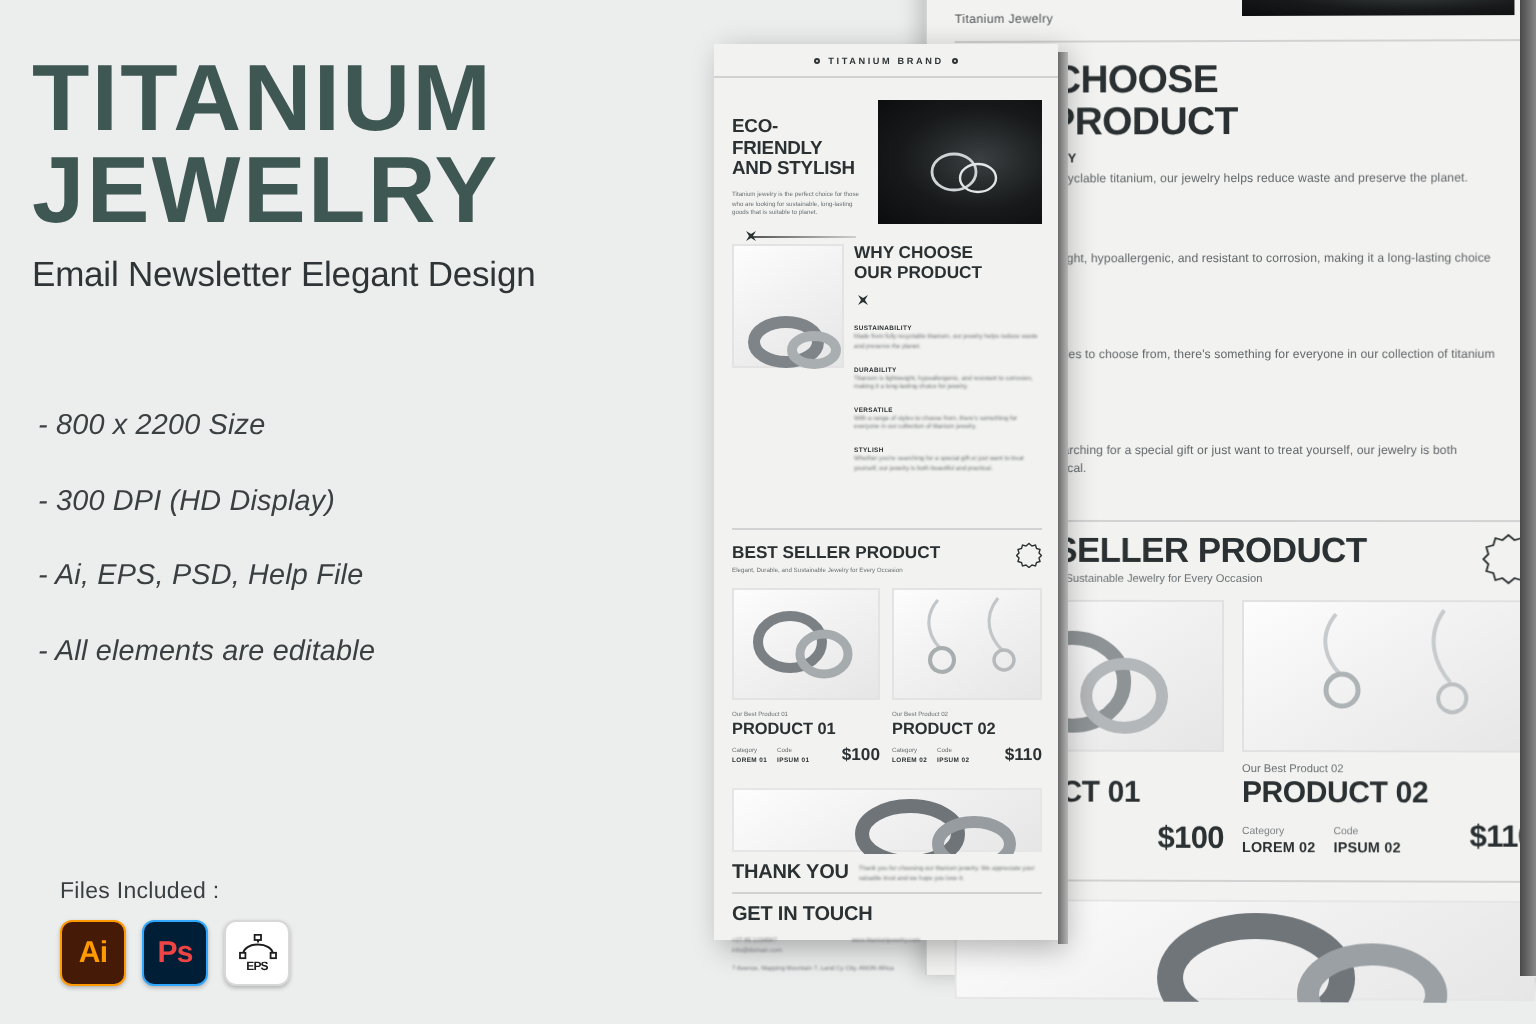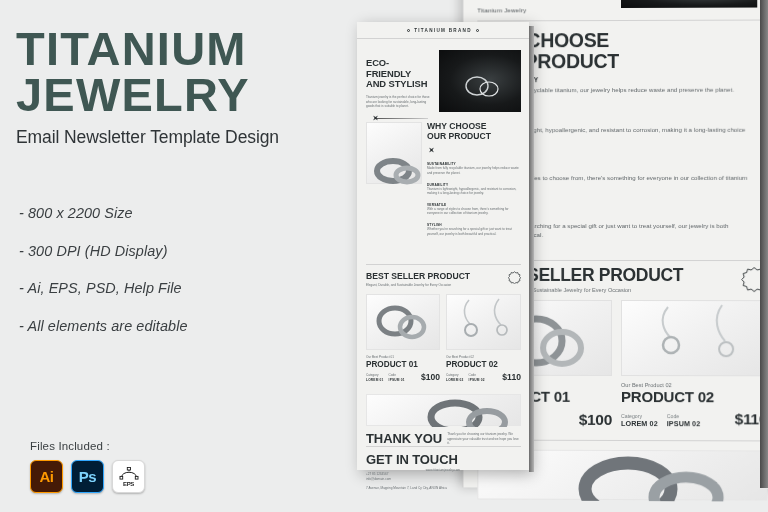--- a/index.html
+++ b/index.html
@@ -33,21 +33,21 @@
   .files-label { font-size: 11.5px; color: #3a3f42; letter-spacing: 0.15px; }
   .files-icons { display: flex; gap: 8px; margin-top: 8px; align-items: flex-start; }
 
   .fileicon {
     width: 33px; height: 33px; border-radius: 6px;
     display: flex; align-items: center; justify-content: center;
     font-size: 15px; font-weight: bold; letter-spacing: -0.4px;
     box-shadow: 0 1px 2px rgba(0,0,0,.25);
   }
   .fi-ai { background: #451a06; color: #ff9a00; border: 1.4px solid #ff9a00; }
-  .fi-ps { background: #001e36; color: #7dd3fc; border: 1.4px solid #31a8ff; }
+  .fi-ps { background: #001e36; color: #ef4444; border: 1.4px solid #31a8ff; }
   .fi-eps {
     background: #ffffff; color: #1c1c1c; flex-direction: column; gap: 0px;
     border: 1px solid #d8d8d8; font-size: 6px; font-weight: bold;
   }
   .fi-eps svg { display: block; margin-bottom: 1px; }
 
   
   .panel { position: absolute; background: #f2f2f0; }
 
   
@@ -103,21 +103,21 @@
   .rp-meta-v { font-size: 7.2px; font-weight: bold; color: #2b3133; letter-spacing: .1px; }
   .rp-price { font-size: 15.5px; font-weight: bold; color: #2b3133; letter-spacing: -.3px; }
 
   
   .mp-h1 { font-size: 9.4px; font-weight: bold; color: #2b3133; line-height: 1.13; letter-spacing: -.1px; }
   .mp-h2 { font-size: 8.6px; font-weight: bold; color: #2b3133; line-height: 1.12; }
   .mp-prod-name { font-size: 8.2px; font-weight: bold; color: #2b3133; }
   .mp-price { font-size: 8.6px; font-weight: bold; color: #2b3133; }
   .mp-tiny { font-size: 3.1px; color: #6a7073; line-height: 1.5; }
   .mp-lbl { font-size: 3.2px; font-weight: bold; color: #2b3133; letter-spacing: .2px; }
-  .mp-foot-h { font-size: 13px; font-weight: bold; color: #2b3133; letter-spacing: -.1px; }
+  .mp-foot-h { font-size: 10px; font-weight: bold; color: #2b3133; letter-spacing: -.1px; }
 
   .diamond-rule { position: relative; height: 7px; }
   .diamond-rule::before {
     content:""; position:absolute; left: 10px; top: 50%; right: 0; height: 0.5px;
     background: linear-gradient(90deg,#555,#cfcfcf);
   }
   .diamond-rule::after {
     content:""; position:absolute; left: 6px; top: 50%; width: 7px; height: 7px;
     transform: translateY(-50%) rotate(45deg);
     background: #2b3133; clip-path: polygon(50% 0,60% 40%,100% 50%,60% 60%,50% 100%,40% 60%,0 50%,40% 40%);
@@ -126,21 +126,21 @@
 </head>
 <body>
 
 <div id="stage">
 
   <div class="left-col">
 
     <div class="title-block">
       <div class="title-line">TITANIUM</div>
       <div class="title-line">JEWELRY</div>
-      <div class="subtitle">Email Newsletter Template Design</div>
+      <div class="subtitle">Email Newsletter Elegant Design</div>
     </div>
 
     <div class="features">
       <div class="feature-item">- 800 x 2200 Size</div>
       <div class="feature-item">- 300 DPI (HD Display)</div>
       <div class="feature-item">- Ai, EPS, PSD, Help File</div>
       <div class="feature-item">- All elements are editable</div>
     </div>
 
     <div class="files-block">

